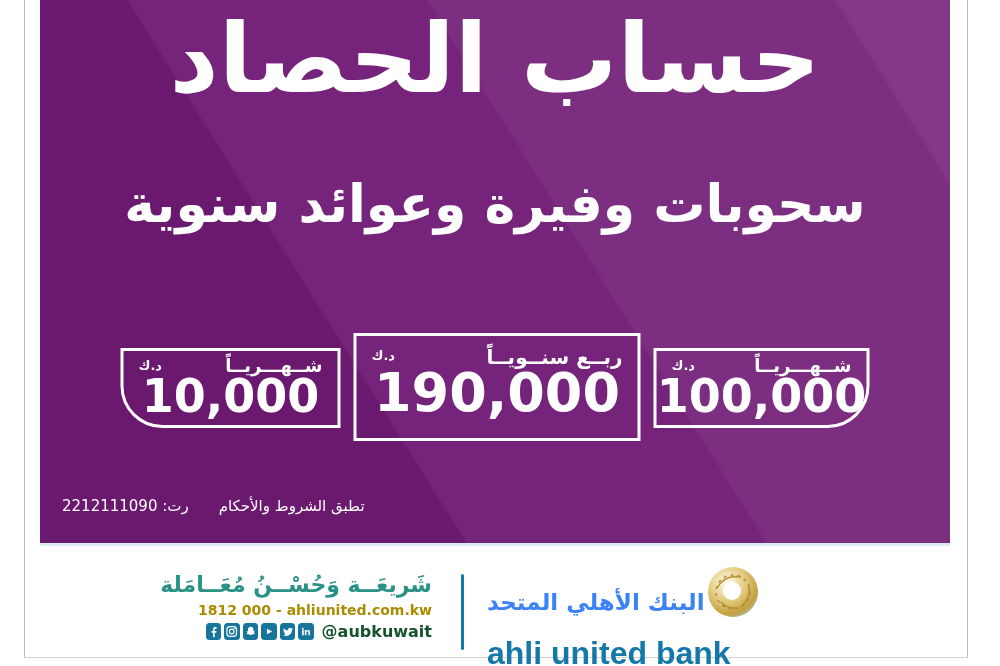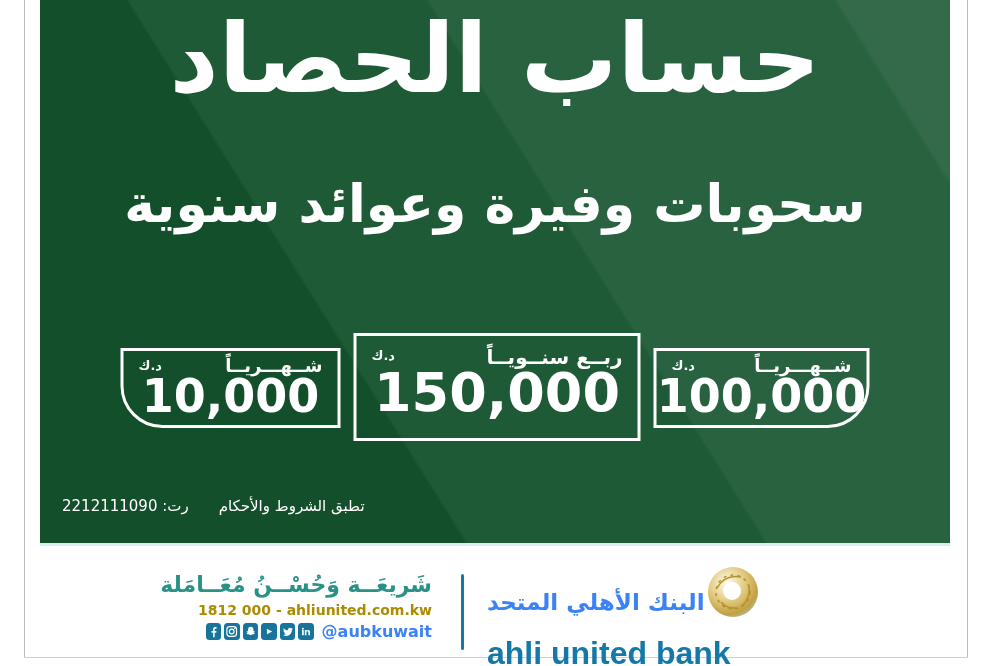--- a/index.html
+++ b/index.html
@@ -7,21 +7,21 @@
        font-family:"DejaVu Sans", sans-serif;}
 
   
   .edge{position:absolute;background:#bcbcbc;}
   .edge-l{left:24px;top:0;width:1px;height:658px;}
   .edge-r{left:967px;top:0;width:1px;height:658px;}
   .edge-b{left:24px;top:657px;width:944px;height:1px;background:#cfcfcf;}
 
   
   .banner{position:absolute;left:40px;top:0;width:910px;height:543px;
-          background:#14532d;color:#fff;box-shadow:0 3px 0 #d7ecf4;}
+          background:#701a75;color:#fff;box-shadow:0 3px 0 #d7ecf4;}
   .banner::before{content:"";position:absolute;inset:0;pointer-events:none;
     background:
       linear-gradient(58deg, rgba(0,0,0,0.05) 0%, rgba(0,0,0,0.05) 34%,
         rgba(255,255,255,0.045) 34.3%, rgba(255,255,255,0.045) 58%,
         rgba(255,255,255,0.085) 58.3%, rgba(255,255,255,0.085) 100%),
       linear-gradient(238deg, rgba(255,255,255,0.05) 0%, rgba(255,255,255,0.05) 9%, rgba(255,255,255,0) 9.4%);}
 
   .title{position:absolute;top:4px;left:0;right:0;margin:0;text-align:center;
          font-size:96px;font-weight:bold;line-height:1.15;}
   .subtitle{position:absolute;top:176px;left:0;right:0;margin:0;text-align:center;
@@ -48,21 +48,21 @@
 
   
   .f-left{position:absolute;left:206px;top:572px;width:226px;text-align:left;}
   .tagline{font-size:22px;font-weight:bold;color:#2a9186;line-height:1.2;white-space:nowrap;}
   .phone-row{margin-top:4px;display:flex;justify-content:flex-end;align-items:center;gap:5px;
              color:#ab8b00;font-weight:bold;font-size:14px;white-space:nowrap;}
   .social-row{margin-top:5px;display:flex;justify-content:flex-end;align-items:center;gap:3px;}
   .si{width:17px;height:17px;background:#17759c;border-radius:3.5px;display:flex;
       align-items:center;justify-content:center;overflow:hidden;}
   .si svg{width:17px;height:17px;display:block;}
-  .handle{color:#3b82f6;font-size:16px;font-weight:bold;margin-left:5px;line-height:1;}
+  .handle{color:#14532d;font-size:16px;font-weight:bold;margin-left:5px;line-height:1;}
 
   .f-divider{position:absolute;left:461px;top:574px;width:3px;height:76px;
              background:#1579a8;border-radius:2px;}
 
   .f-right{position:absolute;left:487px;top:566px;width:272px;}
   .logo-top{display:flex;justify-content:space-between;align-items:flex-end;}
   .bank-ar{font-size:23px;font-weight:bold;color:#3b82f6;padding-bottom:3px;white-space:nowrap;}
   .emblem{width:52px;height:52px;flex:0 0 auto;}
   .bank-en{font-size:32px;font-weight:bold;color:#1478a8;line-height:1;margin-top:19px;
            font-family:"Liberation Sans", sans-serif;letter-spacing:0px;white-space:nowrap;}
@@ -85,21 +85,21 @@
         <span class="currency">د.ك</span>
       </div>
       <div class="amount" dir="ltr">10,000</div>
     </div>
 
     <div class="prize mid">
       <div class="prize-head" dir="rtl">
         <span class="period">ربــع سنــويــاً</span>
         <span class="currency">د.ك</span>
       </div>
-      <div class="amount" dir="ltr">150,000</div>
+      <div class="amount" dir="ltr">190,000</div>
     </div>
 
     <div class="prize side rright">
       <div class="prize-head" dir="rtl">
         <span class="period">شــهـــريــاً</span>
         <span class="currency">د.ك</span>
       </div>
       <div class="amount" dir="ltr">100,000</div>
     </div>
   </div>

